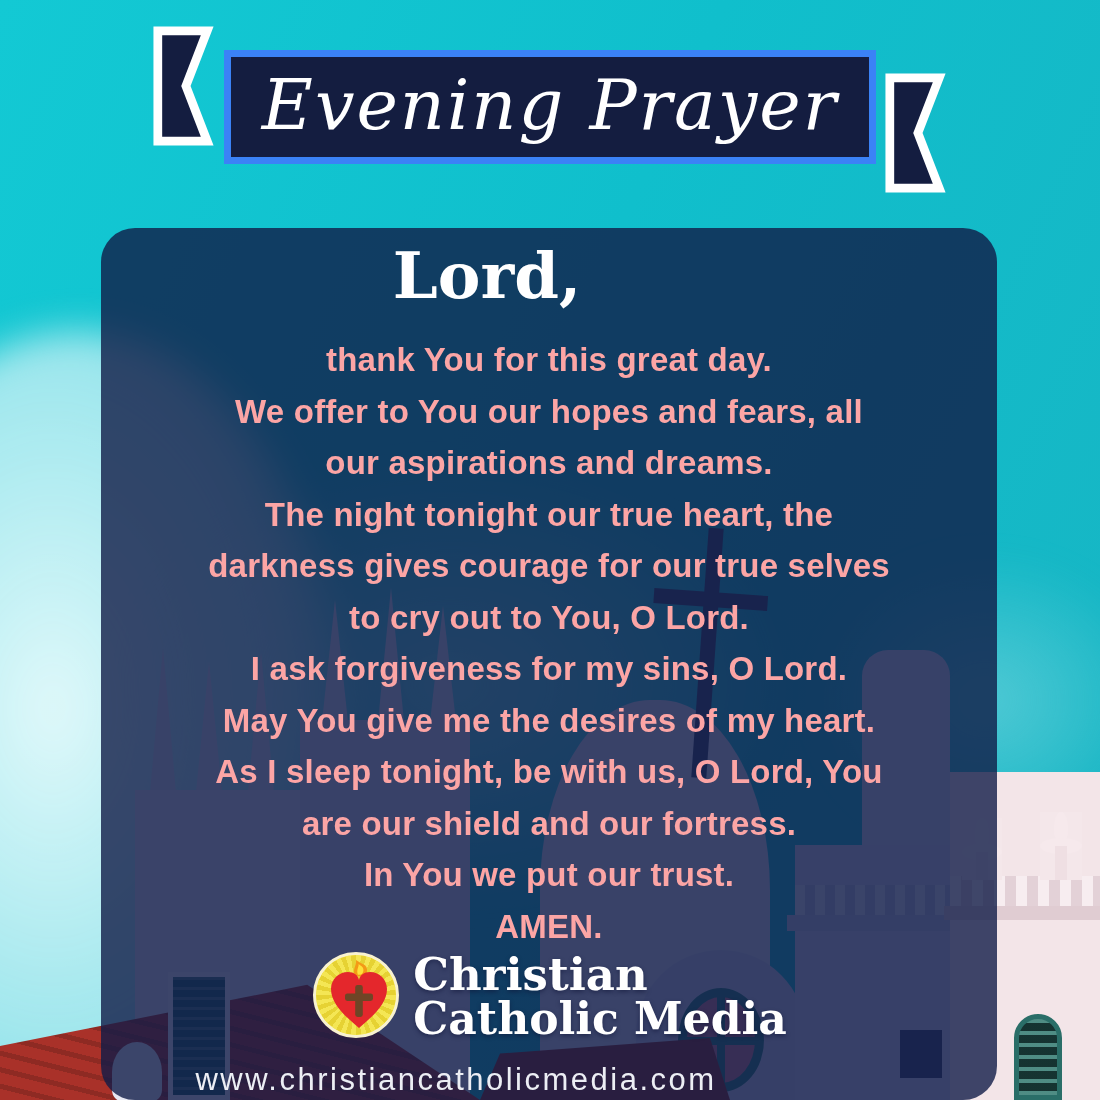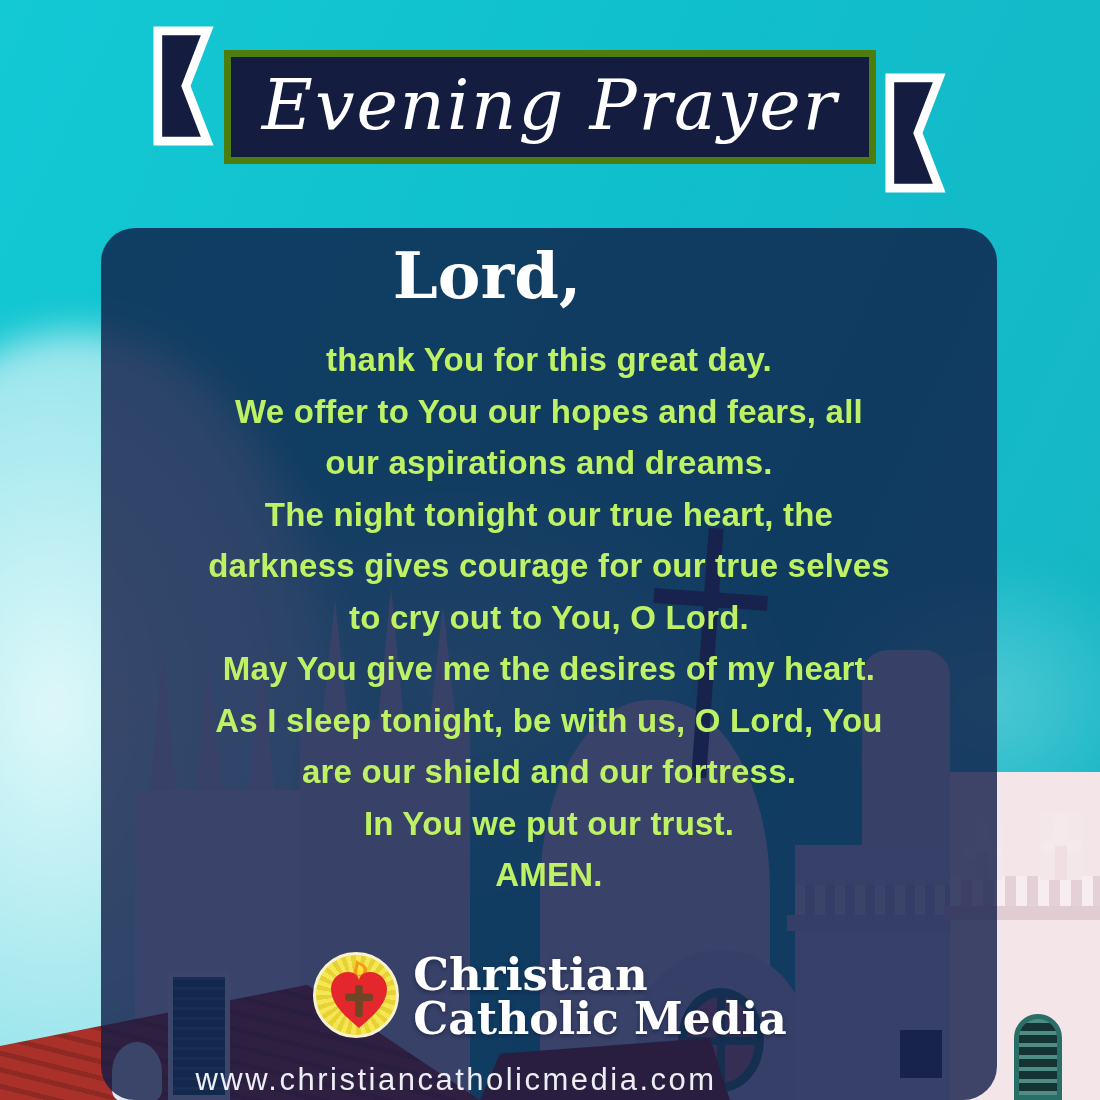--- a/index.html
+++ b/index.html
@@ -65,29 +65,29 @@
   .shutter{left:168px;top:972px;width:62px;height:128px;background:#1d5b60;
     border:5px solid #e8e9f4;box-sizing:border-box;
     background-image:repeating-linear-gradient(180deg,rgba(255,255,255,.18) 0 3px,rgba(0,0,0,0) 3px 10px);}
 
   
   .panel{left:101px;top:228px;width:896px;height:872px;border-radius:34px;
     background:rgba(16,27,71,0.8);}
 
   
   .banner-rect{left:224px;top:50px;width:652px;height:114px;background:#141d40;
-    border:7px solid #4d7c0f;box-sizing:border-box;display:flex;align-items:center;justify-content:center;}
+    border:7px solid #3b82f6;box-sizing:border-box;display:flex;align-items:center;justify-content:center;}
   .banner-title{color:#fff;font-family:"DejaVu Serif",serif;font-style:italic;
     font-size:70px;letter-spacing:2px;white-space:nowrap;transform:translateY(-2px);}
   .tail{overflow:visible;}
 
   
   .prayer-heading{left:101px;top:238px;width:772px;text-align:center;color:#fff;
     font-family:"DejaVu Serif",serif;font-weight:bold;font-size:64px;}
-  .prayer-lines{left:101px;top:334px;width:896px;text-align:center;color:#bef264;
+  .prayer-lines{left:101px;top:334px;width:896px;text-align:center;color:#fca5a5;
     font-size:33px;font-weight:700;line-height:51.5px;letter-spacing:.2px;}
 
   
   .brand-row{left:0;top:952px;width:1100px;display:flex;justify-content:center;
     align-items:flex-start;gap:14px;}
   .logo{position:relative;width:86px;height:86px;border-radius:50%;
     border:3px solid #f8f2d0;box-sizing:border-box;overflow:hidden;background:#f2e340;}
   .logo-rays{position:absolute;inset:0;border-radius:50%;
     background:repeating-conic-gradient(#f4e654 0deg 7.5deg,#e6d233 7.5deg 15deg);}
   .logo svg{position:absolute;inset:0;}
@@ -163,20 +163,21 @@
   </div>
 
   <div class="abs prayer-heading">Lord,</div>
   <div class="abs prayer-lines">
     <div>thank You for this great day.</div>
     <div>We offer to You our hopes and fears, all</div>
     <div>our aspirations and dreams.</div>
     <div>The night tonight our true heart, the</div>
     <div>darkness gives courage for our true selves</div>
     <div>to cry out to You, O Lord.</div>
+    <div>I ask forgiveness for my sins, O Lord.</div>
     <div>May You give me the desires of my heart.</div>
     <div>As I sleep tonight, be with us, O Lord, You</div>
     <div>are our shield and our fortress.</div>
     <div>In You we put our trust.</div>
     <div>AMEN.</div>
   </div>
 
   <div class="abs brand-row">
     <div class="logo">
       <div class="logo-rays"></div>

